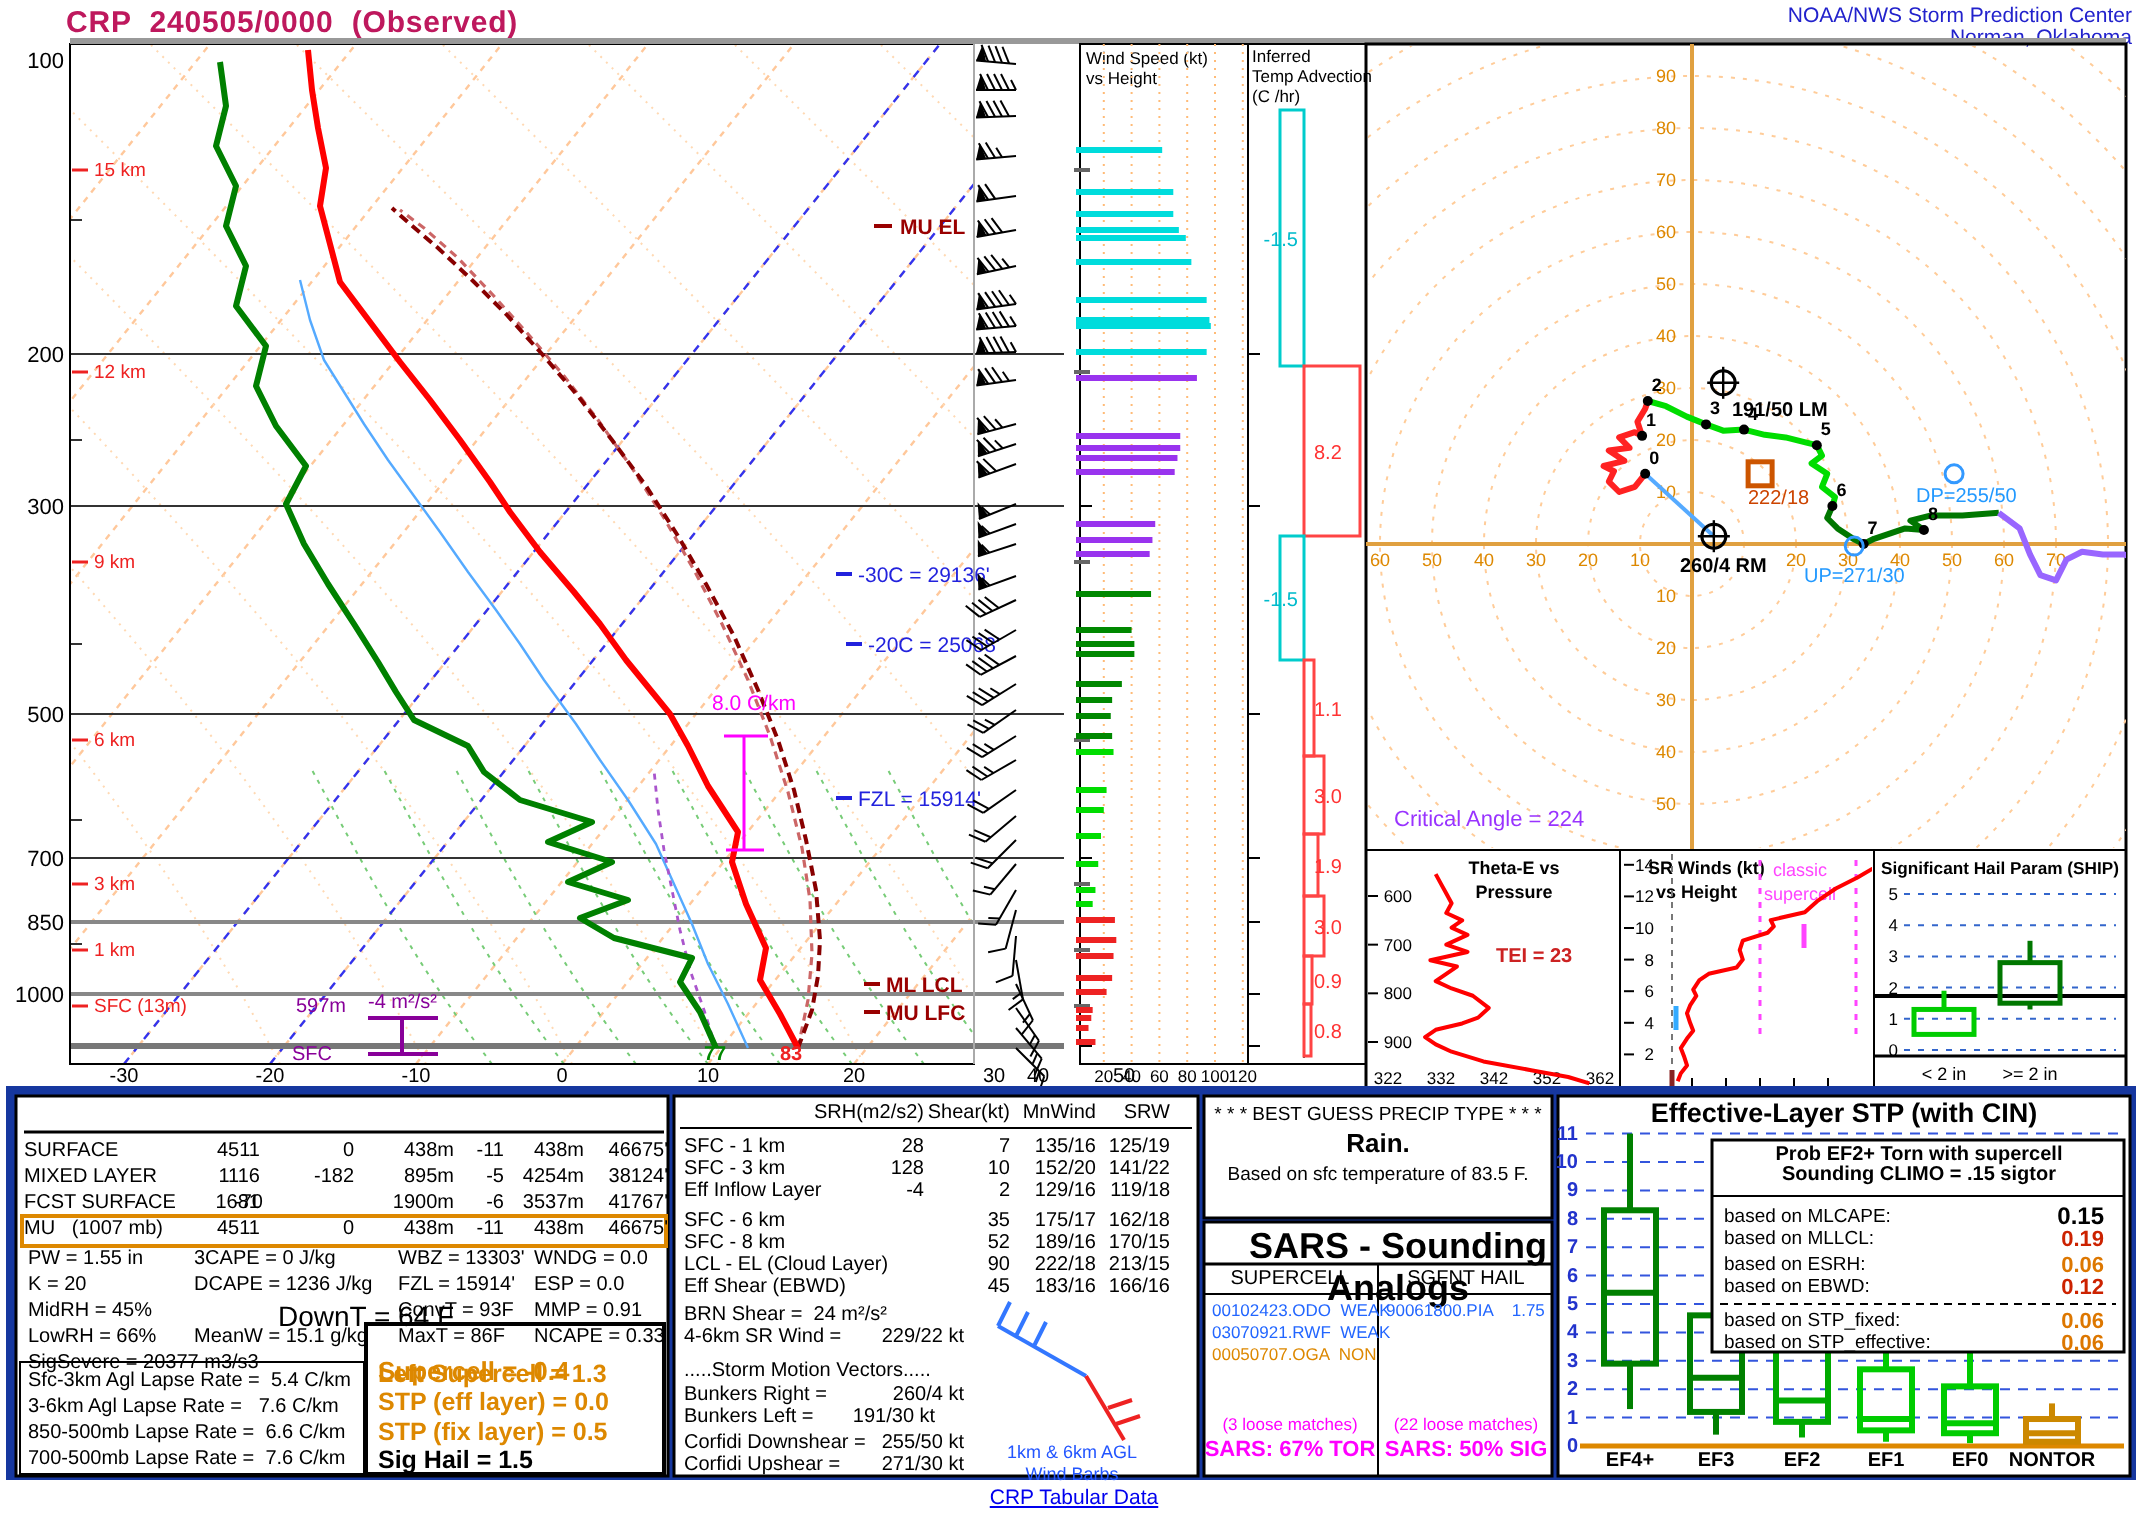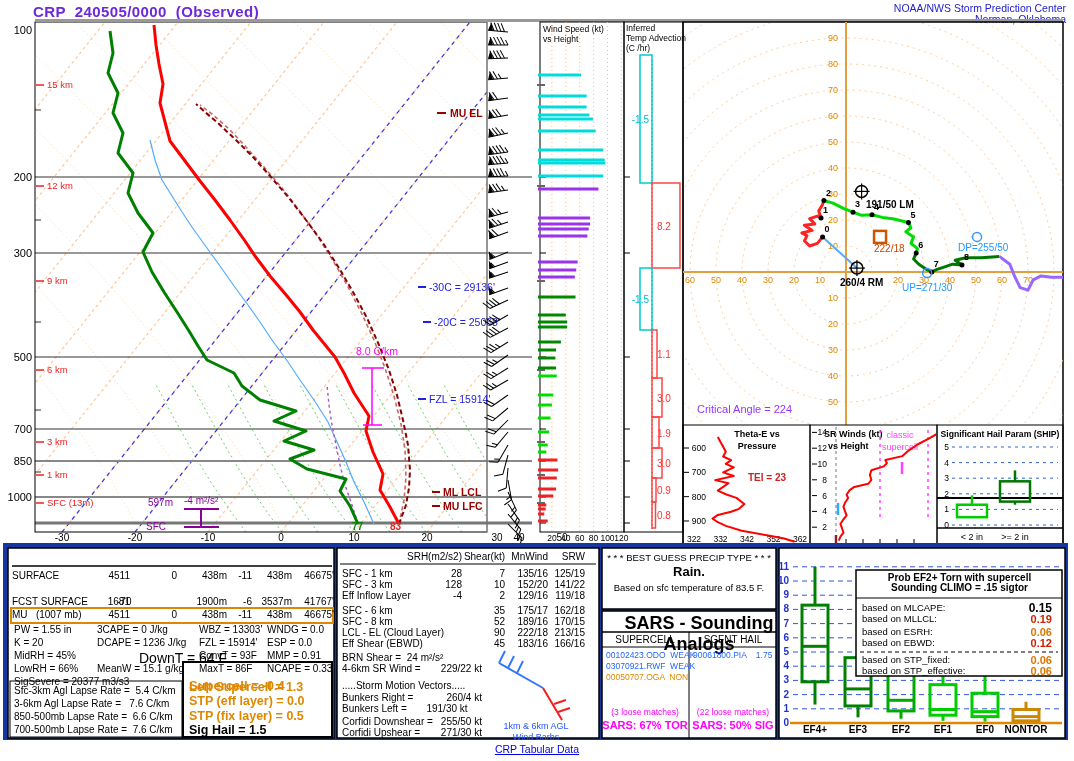--- a/index.html
+++ b/index.html
@@ -1,19 +1,19 @@
 <!DOCTYPE html>
 <html><head>
 <meta charset="utf-8">
 <style>
   body{margin:0;background:#fff}
   #stage{position:relative;width:1074px;height:761px;background:#fff;
          font-family:"Liberation Sans","DejaVu Sans",sans-serif;overflow:hidden}
   .abs{position:absolute}
-  #page-title{left:33px;top:3px;font-size:15px;font-weight:bold;white-space:pre;letter-spacing:.4px;color:#6d28d9}
+  #page-title{left:33px;top:3px;font-size:15px;font-weight:bold;white-space:pre;letter-spacing:.4px;color:#be185d}
   .agency{right:8px;color:#2222cc;font-size:10.5px;text-align:right;line-height:11px}
   #agency1{top:3px}#agency2{top:14px}
   #gfx{position:absolute;left:0;top:0}
   .ct{text-align:center}
   #precip-l1{left:602px;top:552px;width:174px;font-size:9.5px}
   #precip-l2{left:602px;top:564px;width:174px;font-size:13px;font-weight:bold}
   #precip-l3{left:602px;top:582px;width:174px;font-size:9.5px}
   #sars-title{left:602px;top:613px;width:194px;font-size:18px;font-weight:bold}
   #sars-col1{left:602px;top:634px;width:86px;font-size:10px}
   #sars-col2{left:690px;top:634px;width:86px;font-size:10px}
@@ -750,31 +750,41 @@
   <div id="precip-l1" class="abs ct">* * * BEST GUESS PRECIP TYPE * * *</div>
   <div id="precip-l2" class="abs ct">Rain.</div>
   <div id="precip-l3" class="abs ct">Based on sfc temperature of 83.5 F.</div>
   <div id="sars-title" class="abs ct">SARS - Sounding Analogs</div>
   <div id="sars-col1" class="abs ct">SUPERCELL</div>
   <div id="sars-col2" class="abs ct">SGFNT HAIL</div>
   <div id="sars-f1a" class="abs ct sars-f">(3 loose matches)</div>
   <div id="sars-f1b" class="abs ct sars-f">SARS: 67% TOR</div>
   <div id="sars-f2a" class="abs ct sars-f">(22 loose matches)</div>
   <div id="sars-f2b" class="abs ct sars-f">SARS: 50% SIG</div>
+  <div id="stp-title" class="abs ct">Effective-Layer STP (with CIN)</div>
   <div id="prob-t1" class="abs ct">Prob EF2+ Torn with supercell</div>
   <div id="prob-t2" class="abs ct">Sounding CLIMO = .15 sigtor</div>
   <a id="tab-link" class="abs" href="#">CRP Tabular Data</a>
     <div class="abs" style="left: 12px; top: 570px; width: 320px; height: 13px; font-size: 10px;">
       <span class="tcell" style="left: 0px;">SURFACE</span>
       <span class="tcell" style="width: 60px; left: 58px; text-align: right;">4511</span>
       <span class="tcell" style="width: 60px; left: 105px; text-align: right;">0</span>
       <span class="tcell" style="width: 60px; left: 155px; text-align: right;">438m</span>
       <span class="tcell" style="width: 60px; left: 180px; text-align: right;">-11</span>
       <span class="tcell" style="width: 60px; left: 220px; text-align: right;">438m</span>
       <span class="tcell" style="width: 60px; left: 262px; text-align: right;">46675'</span>
+    </div>
+    <div class="abs" style="left: 12px; top: 583px; width: 320px; height: 13px; font-size: 10px;">
+      <span class="tcell" style="left: 0px;">MIXED LAYER</span>
+      <span class="tcell" style="width: 60px; left: 58px; text-align: right;">1116</span>
+      <span class="tcell" style="width: 60px; left: 105px; text-align: right;">-182</span>
+      <span class="tcell" style="width: 60px; left: 155px; text-align: right;">895m</span>
+      <span class="tcell" style="width: 60px; left: 180px; text-align: right;">-5</span>
+      <span class="tcell" style="width: 60px; left: 220px; text-align: right;">4254m</span>
+      <span class="tcell" style="width: 60px; left: 262px; text-align: right;">38124'</span>
     </div>
     <div class="abs" style="left: 12px; top: 596px; width: 320px; height: 13px; font-size: 10px;">
       <span class="tcell" style="left: 0px;">FCST SURFACE</span>
       <span class="tcell" style="width: 60px; left: 58px; text-align: right;">1681</span>
       <span class="tcell" style="width: 68px; left: 105px; ">-70</span>
       <span class="tcell" style="width: 60px; left: 155px; text-align: right;">1900m</span>
       <span class="tcell" style="width: 60px; left: 180px; text-align: right;">-6</span>
       <span class="tcell" style="width: 60px; left: 220px; text-align: right;">3537m</span>
       <span class="tcell" style="width: 60px; left: 262px; text-align: right;">41767'</span>
     </div>

